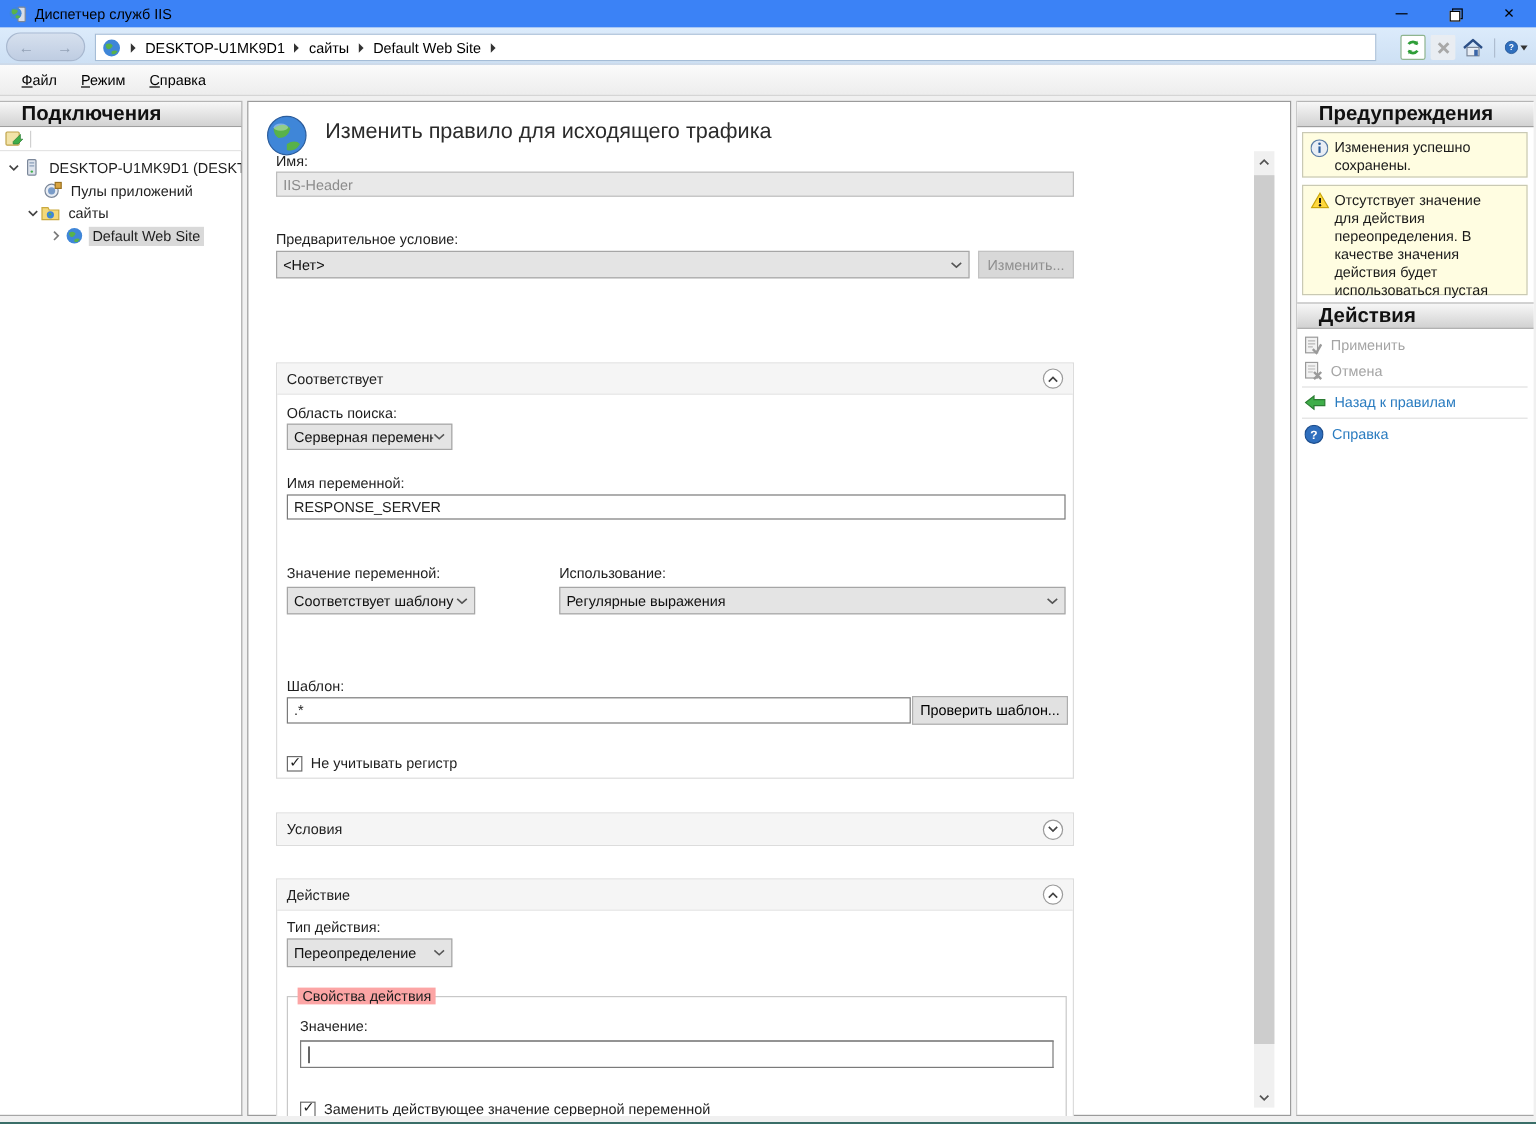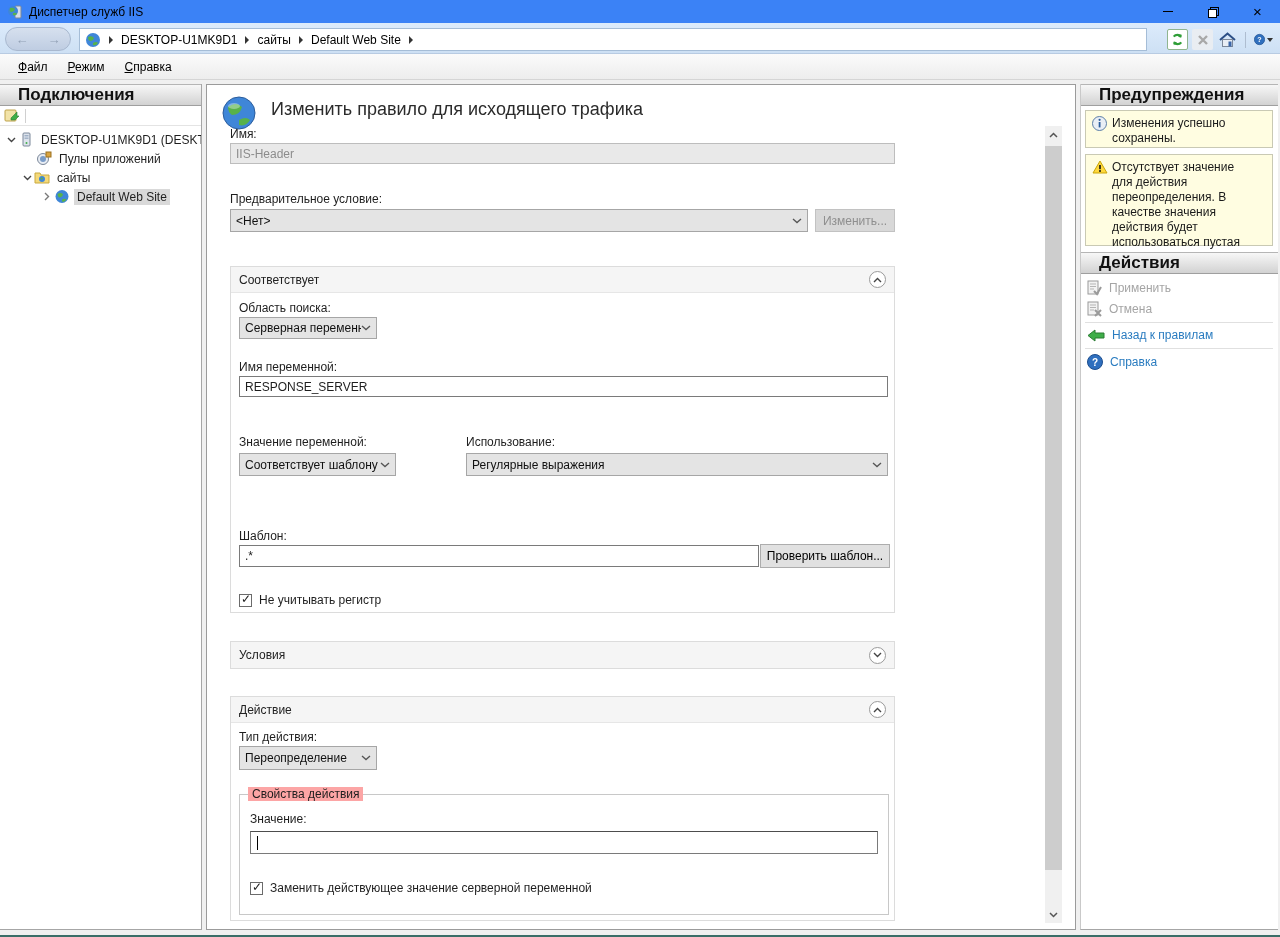--- a/index.html
+++ b/index.html
@@ -56,21 +56,21 @@
   .mainpanel { position:absolute; left:206px; top:84px; width:870px; height:846px; background:#fff; border:1px solid #9b9b9b; }
   .mp-title { position:absolute; left:64px; top:14px; font-size:18px; color:#2b2b2b; }
   .mp-globe { position:absolute; left:14px; top:10px; }
   .flabel { position:absolute; font-size:12px; color:#1e1e1e; }
   .tinput { position:absolute; background:#fff; border:1px solid #7a7a7a; font-family:"Liberation Sans",sans-serif; font-size:12px; padding:0 5px; color:#1e1e1e; }
   .tinput:disabled, .tinput.disabled { background:#e9e9e9; border-color:#bdbdbd; color:#8c8c8c; }
   .combo { position:absolute; background:#e4e4e4; border:1px solid #a6a6a6; display:flex; align-items:center; padding:0 5px; font-size:12px; color:#111; }
   .combo .cv { flex:1; white-space:nowrap; overflow:hidden; }
   .btn { position:absolute; background:#e1e1e1; border:1px solid #adadad; font-size:12px; color:#000; display:flex; align-items:center; justify-content:center; }
   .btn.disabled { background:#d8d8d8; border-color:#c2c2c2; color:#8f8f8f; }
-  .section { position:absolute; border:1px solid #dcdcdc; background:#fff; }
+  .section { position:absolute; border:1px solid #dcdcdc; background:#fff;margin-top:36px; }
   .sec-head { height:26px; background:#f5f5f5; border-bottom:1px solid #e6e6e6; display:flex; align-items:center; padding:0 8px; font-size:12px; color:#222; }
   .sec-head .sp { flex:1; }
   .circ { width:17px; height:17px; border-radius:50%; border:1px solid #9a9a9a; display:flex; align-items:center; justify-content:center; background:#fff; }
   .cb { position:absolute; display:flex; align-items:center; gap:7px; font-size:12px; }
   .cbbox { width:13px; height:13px; border:1px solid #6b6b6b; background:#fff; position:relative; flex:none; }
   .cbbox .ck { position:absolute; left:1px; top:-3px; font-size:12px; color:#1e1e1e; }
   .groupbox { position:absolute; border:1px solid #c8c8c8; }
   .gb-legend { position:absolute; top:-8px; left:8px; background:#fca5a5; padding:0 4px; font-size:12px; color:#1e1e1e; }
   .caret-line { position:absolute; left:6px; top:4px; width:1px; height:14px; background:#000; }
 

